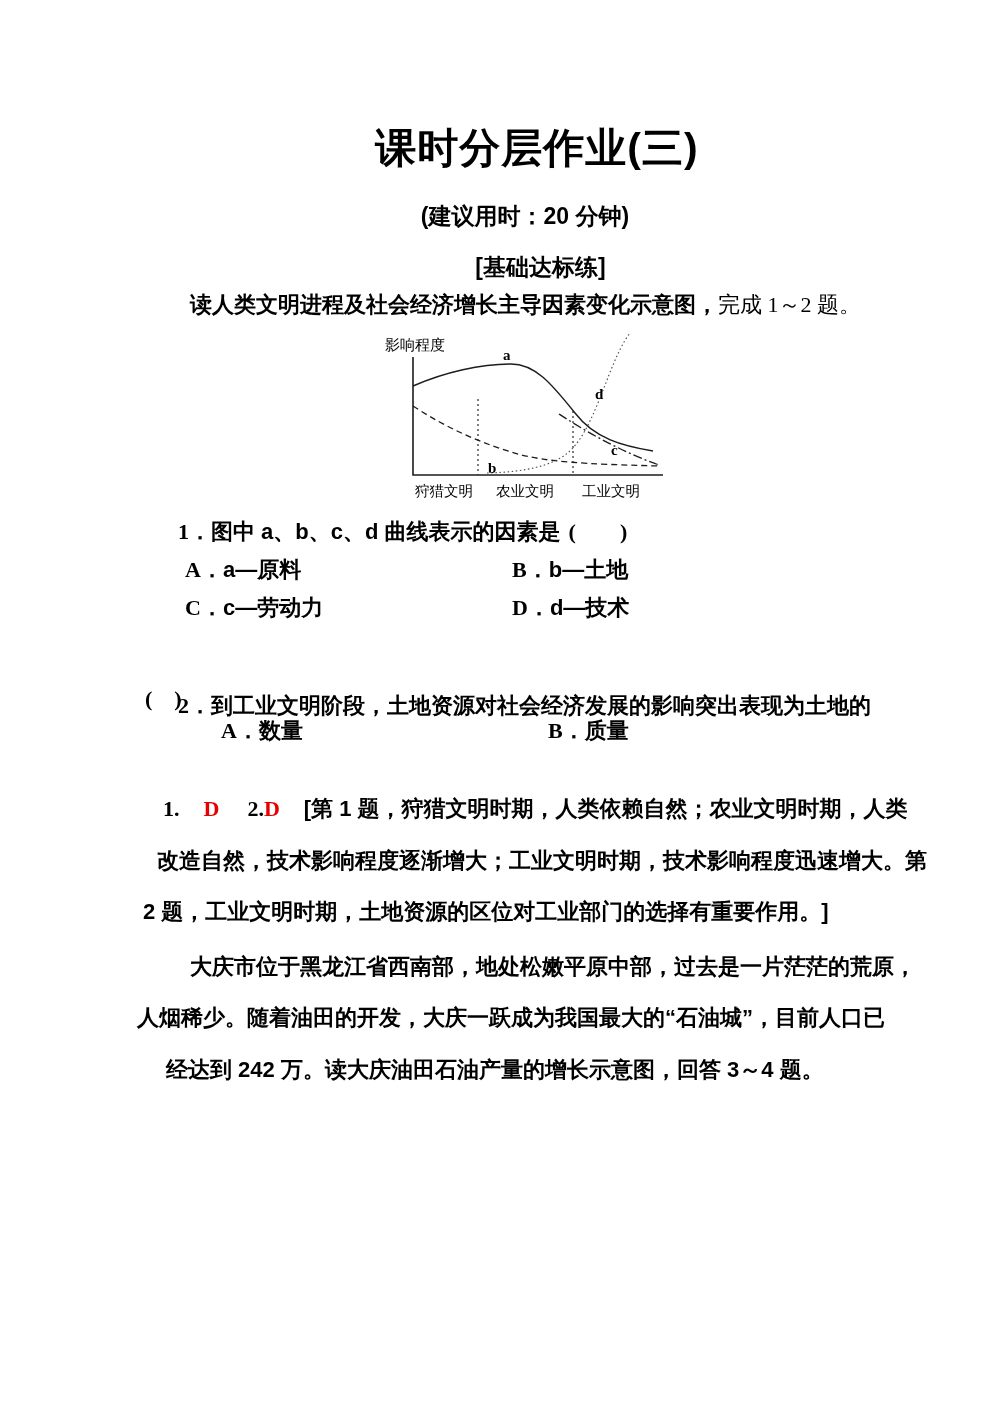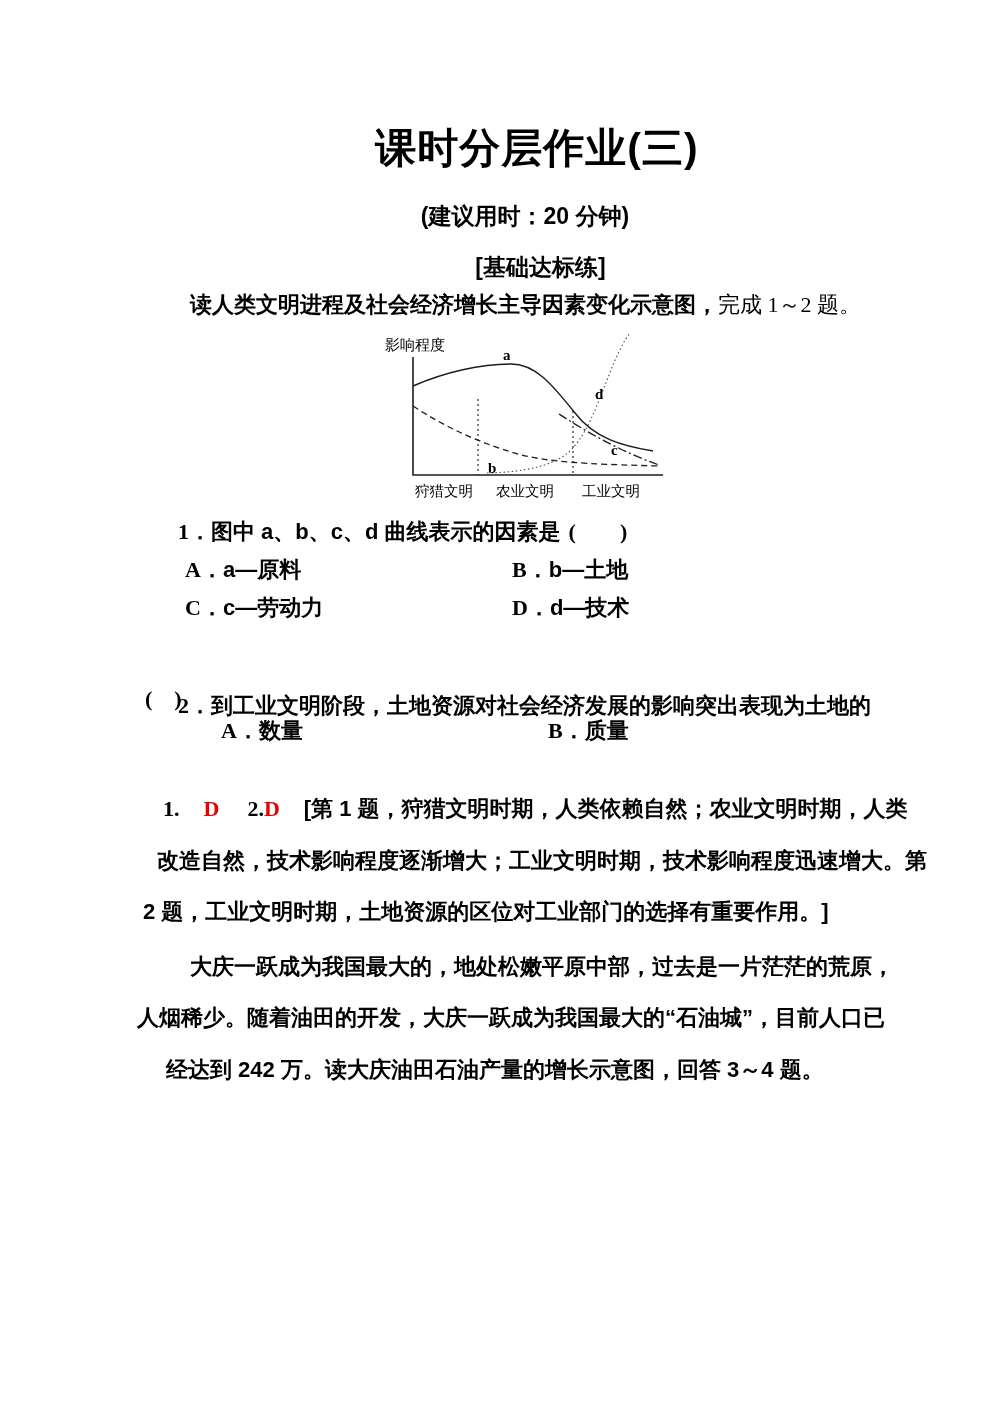--- a/index.html
+++ b/index.html
@@ -95,17 +95,17 @@
     <span class="opt-left"><span class="num">A．</span><span class="cn">数量</span></span>
     <span class="opt-right"><span class="num">B．</span><span class="cn">质量</span></span>
   </div>
 
   <div class="abs body-line" style="top:794px; left:163px;">
     <span class="num">1.</span><span class="num red gap24">D</span><span class="num gap28">2.</span><span class="num red">D</span><span class="cn gap24">[第 1 题，狩猎文明时期，人类依赖自然；农业文明时期，人类</span>
   </div>
   <div class="abs body-line cn" style="top:846px; left:137px;margin-left:20px;">改造自然，技术影响程度逐渐增大；工业文明时期，技术影响程度迅速增大。第</div>
   <div class="abs body-line cn" style="top:897px; left:128px;margin-left:15px;">2 题，工业文明时期，土地资源的区位对工业部门的选择有重要作用。]</div>
 
-  <div class="abs body-line cn" style="top:952px; left:190px;">大庆一跃成为我国最大的，地处松嫩平原中部，过去是一片茫茫的荒原，</div>
+  <div class="abs body-line cn" style="top:952px; left:190px;">大庆市位于黑龙江省西南部，地处松嫩平原中部，过去是一片茫茫的荒原，</div>
   <div class="abs body-line cn" style="top:1003px; left:137px;">人烟稀少。随着油田的开发，大庆一跃成为我国最大的“石油城”，目前人口已</div>
   <div class="abs body-line cn" style="top:1055px; left:130px;margin-left:36px;">经达到 242 万。读大庆油田石油产量的增长示意图，回答 3～4 题。</div>
 
 </div>
 
 </body></html>

